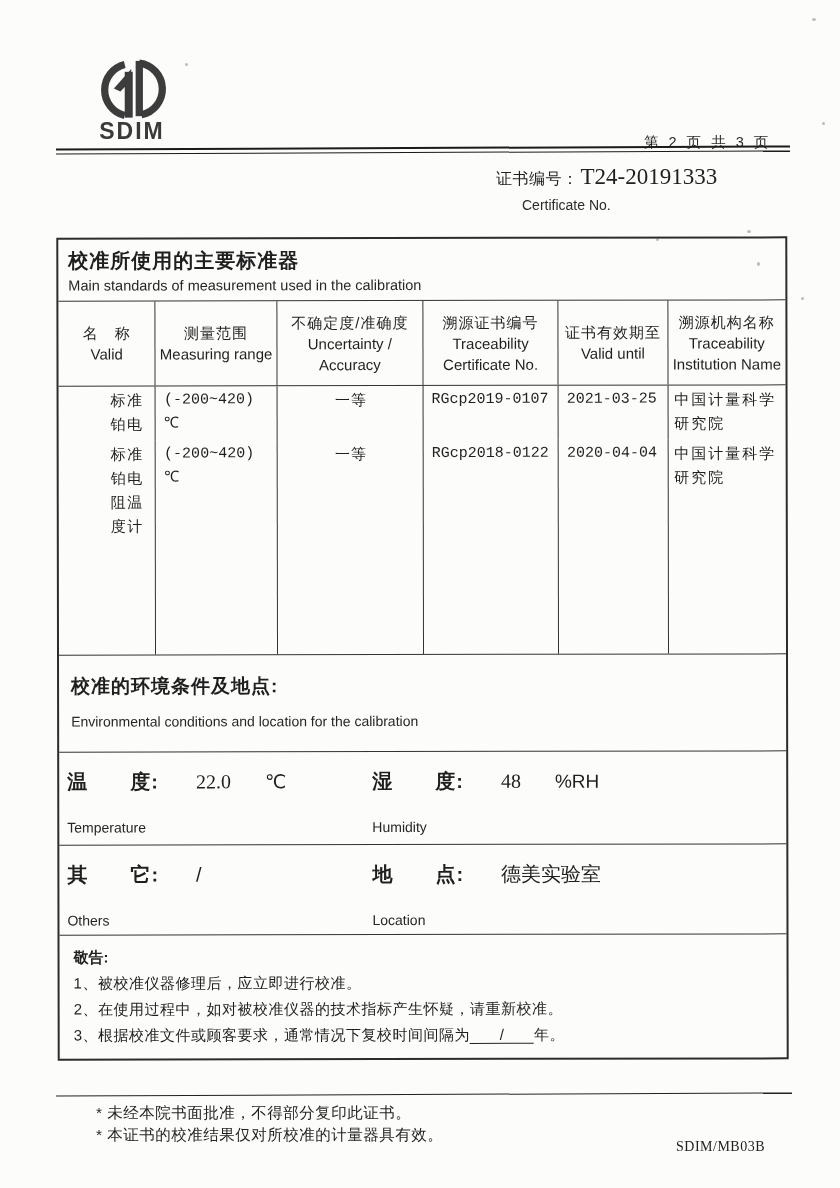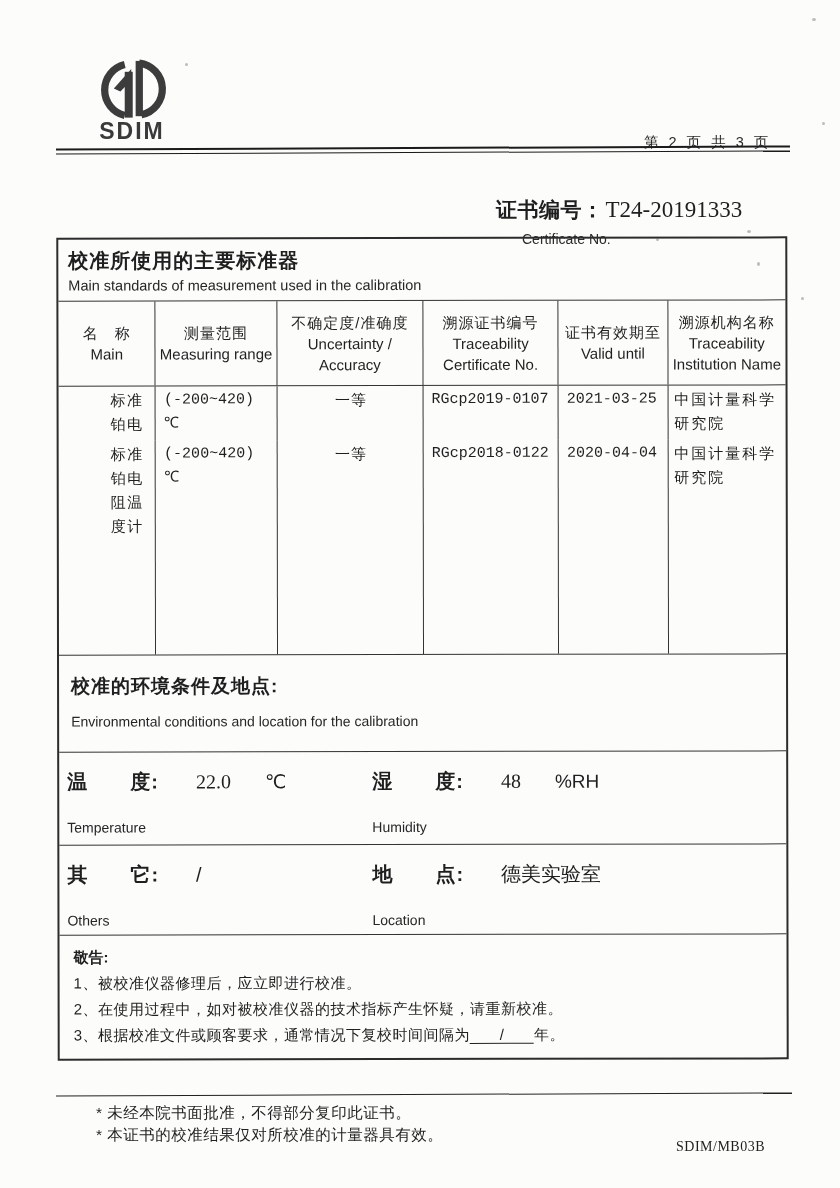--- a/index.html
+++ b/index.html
@@ -37,21 +37,21 @@
   }
   .double-rule {
     position:absolute; left:56px; right:50px; top:147px; height:6px;
     border-top:2.5px solid #1b1b1b; border-bottom:1.5px solid #1b1b1b;
     transform:rotate(-0.25deg);
   }
 
   
   .cert-block { position:absolute; left:496px; top:164px; }
   .cert-line1 { display:flex; align-items:baseline; white-space:nowrap; }
-  .cert-label-cn { font-size:21px; font-weight:700; letter-spacing:0.5px;margin-top:32px; }
+  .cert-label-cn { font-size:16px; font-weight:400; letter-spacing:0.5px; }
   .cert-number { font-family:"Liberation Serif","DejaVu Serif",serif; font-size:23px; margin-left:2px; }
   .cert-label-en { font-size:14px; color:#2b2b2b; margin:7px 0 0 26px; }
 
   
   .main-box {
     position:absolute; left:57px; top:237px;
     width:731px; height:823px;
     border:2px solid #2c2c2c;
     transform:rotate(-0.1deg);
   }
@@ -157,21 +157,21 @@
 
     <div class="std-head">
       <div class="std-title-cn">校准所使用的主要标准器</div>
       <div class="std-title-en">Main standards of measurement used in the calibration</div>
     </div>
 
     <div class="std-table">
       <div class="thead">
         <div class="th">
           <span class="cn">名　称</span>
-          <span class="en">Main</span>
+          <span class="en">Valid</span>
         </div>
         <div class="th">
           <span class="cn">测量范围</span>
           <span class="en">Measuring range</span>
         </div>
         <div class="th">
           <span class="cn">不确定度/准确度</span>
           <span class="en">Uncertainty / Accuracy</span>
         </div>
         <div class="th">

